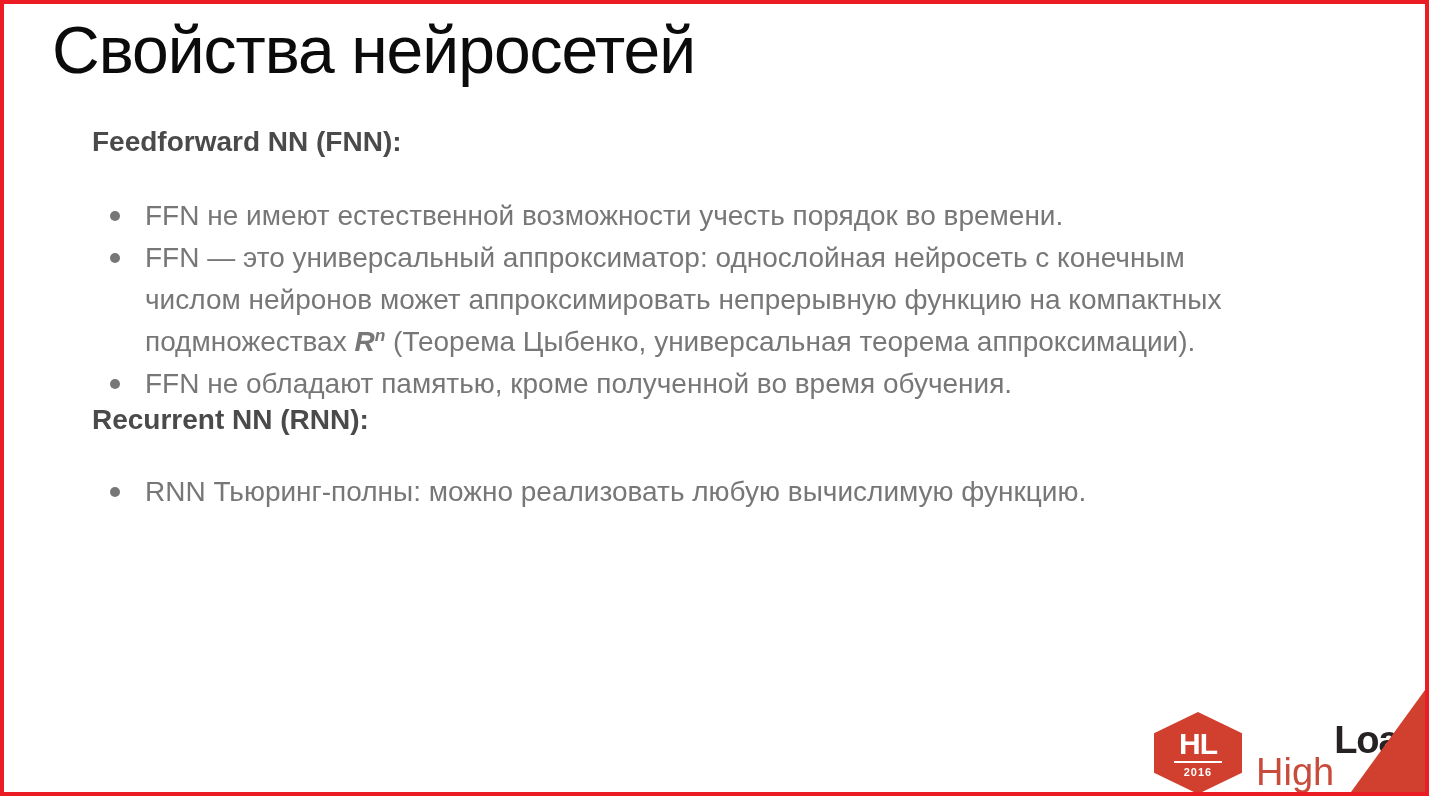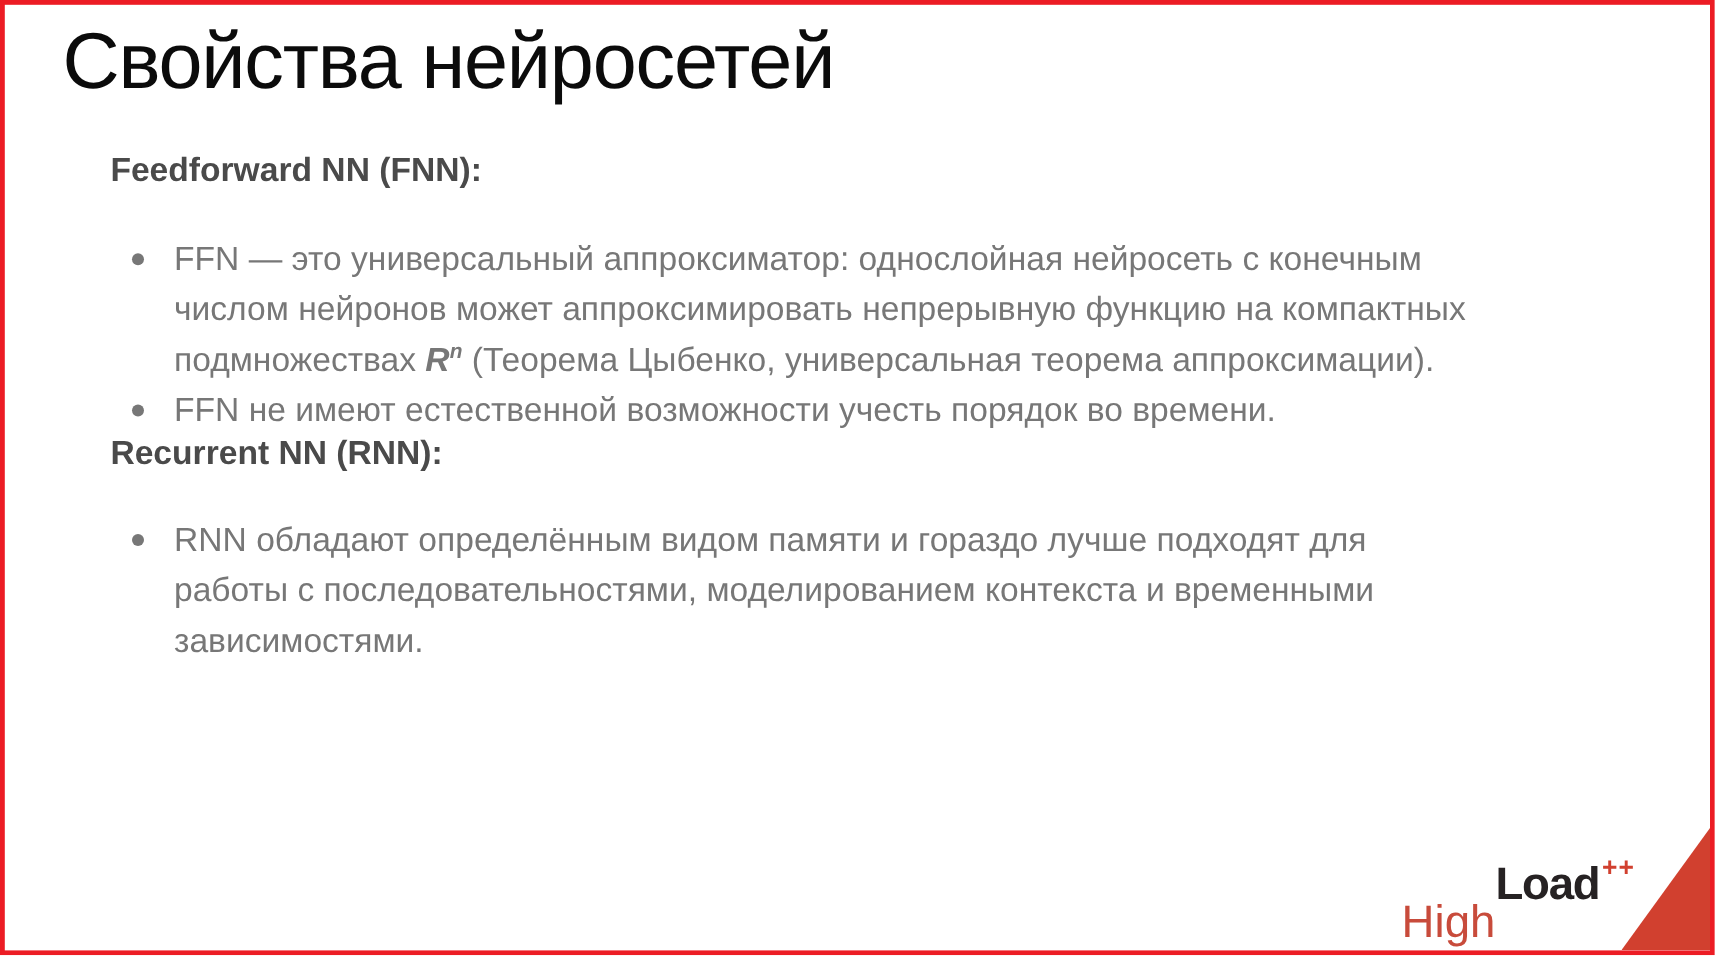--- a/index.html
+++ b/index.html
@@ -155,37 +155,40 @@
 
 <div class="slide">
 
   <h1 class="slide-title">Свойства нейросетей</h1>
 
   <div class="content">
 
     <h2 class="section-heading">Feedforward NN (FNN):</h2>
 
     <ul class="bullets">
+      <li><span>FFN не имеют естественной возможности учесть порядок во времени.</span></li>
       <li><span>FFN — это универсальный аппроксиматор: однослойная нейросеть с конечным
 числом нейронов может аппроксимировать непрерывную функцию на компактных
 подмножествах </span><span class="rn"><span>R</span><sup>n</sup></span><span> (Теорема Цыбенко, универсальная теорема аппроксимации).</span></li>
-      <li><span>FFN не имеют естественной возможности учесть порядок во времени.</span></li>
+      <li><span>FFN не обладают памятью, кроме полученной во время обучения.</span></li>
     </ul>
 
     <h2 class="section-heading second">Recurrent NN (RNN):</h2>
 
     <ul class="bullets second">
-      <li><span>RNN обладают определённым видом памяти и гораздо лучше подходят для
-работы с последовательностями, моделированием контекста и временными
-зависимостями.</span></li>
+      <li><span>RNN Тьюринг-полны: можно реализовать любую вычислимую функцию.</span></li>
     </ul>
 
   </div>
 
   <div class="logo">
+    <div class="hexagon">
+      <span class="hl">HL</span>
+      <span class="year">2016</span>
+    </div>
     <div class="logo-text">
       <span class="high">High</span>
         <span class="load">Load</span>
         <span class="pp">++</span>
     </div>
   </div>
 
   <div class="corner-triangle"></div>
 
 </div>

